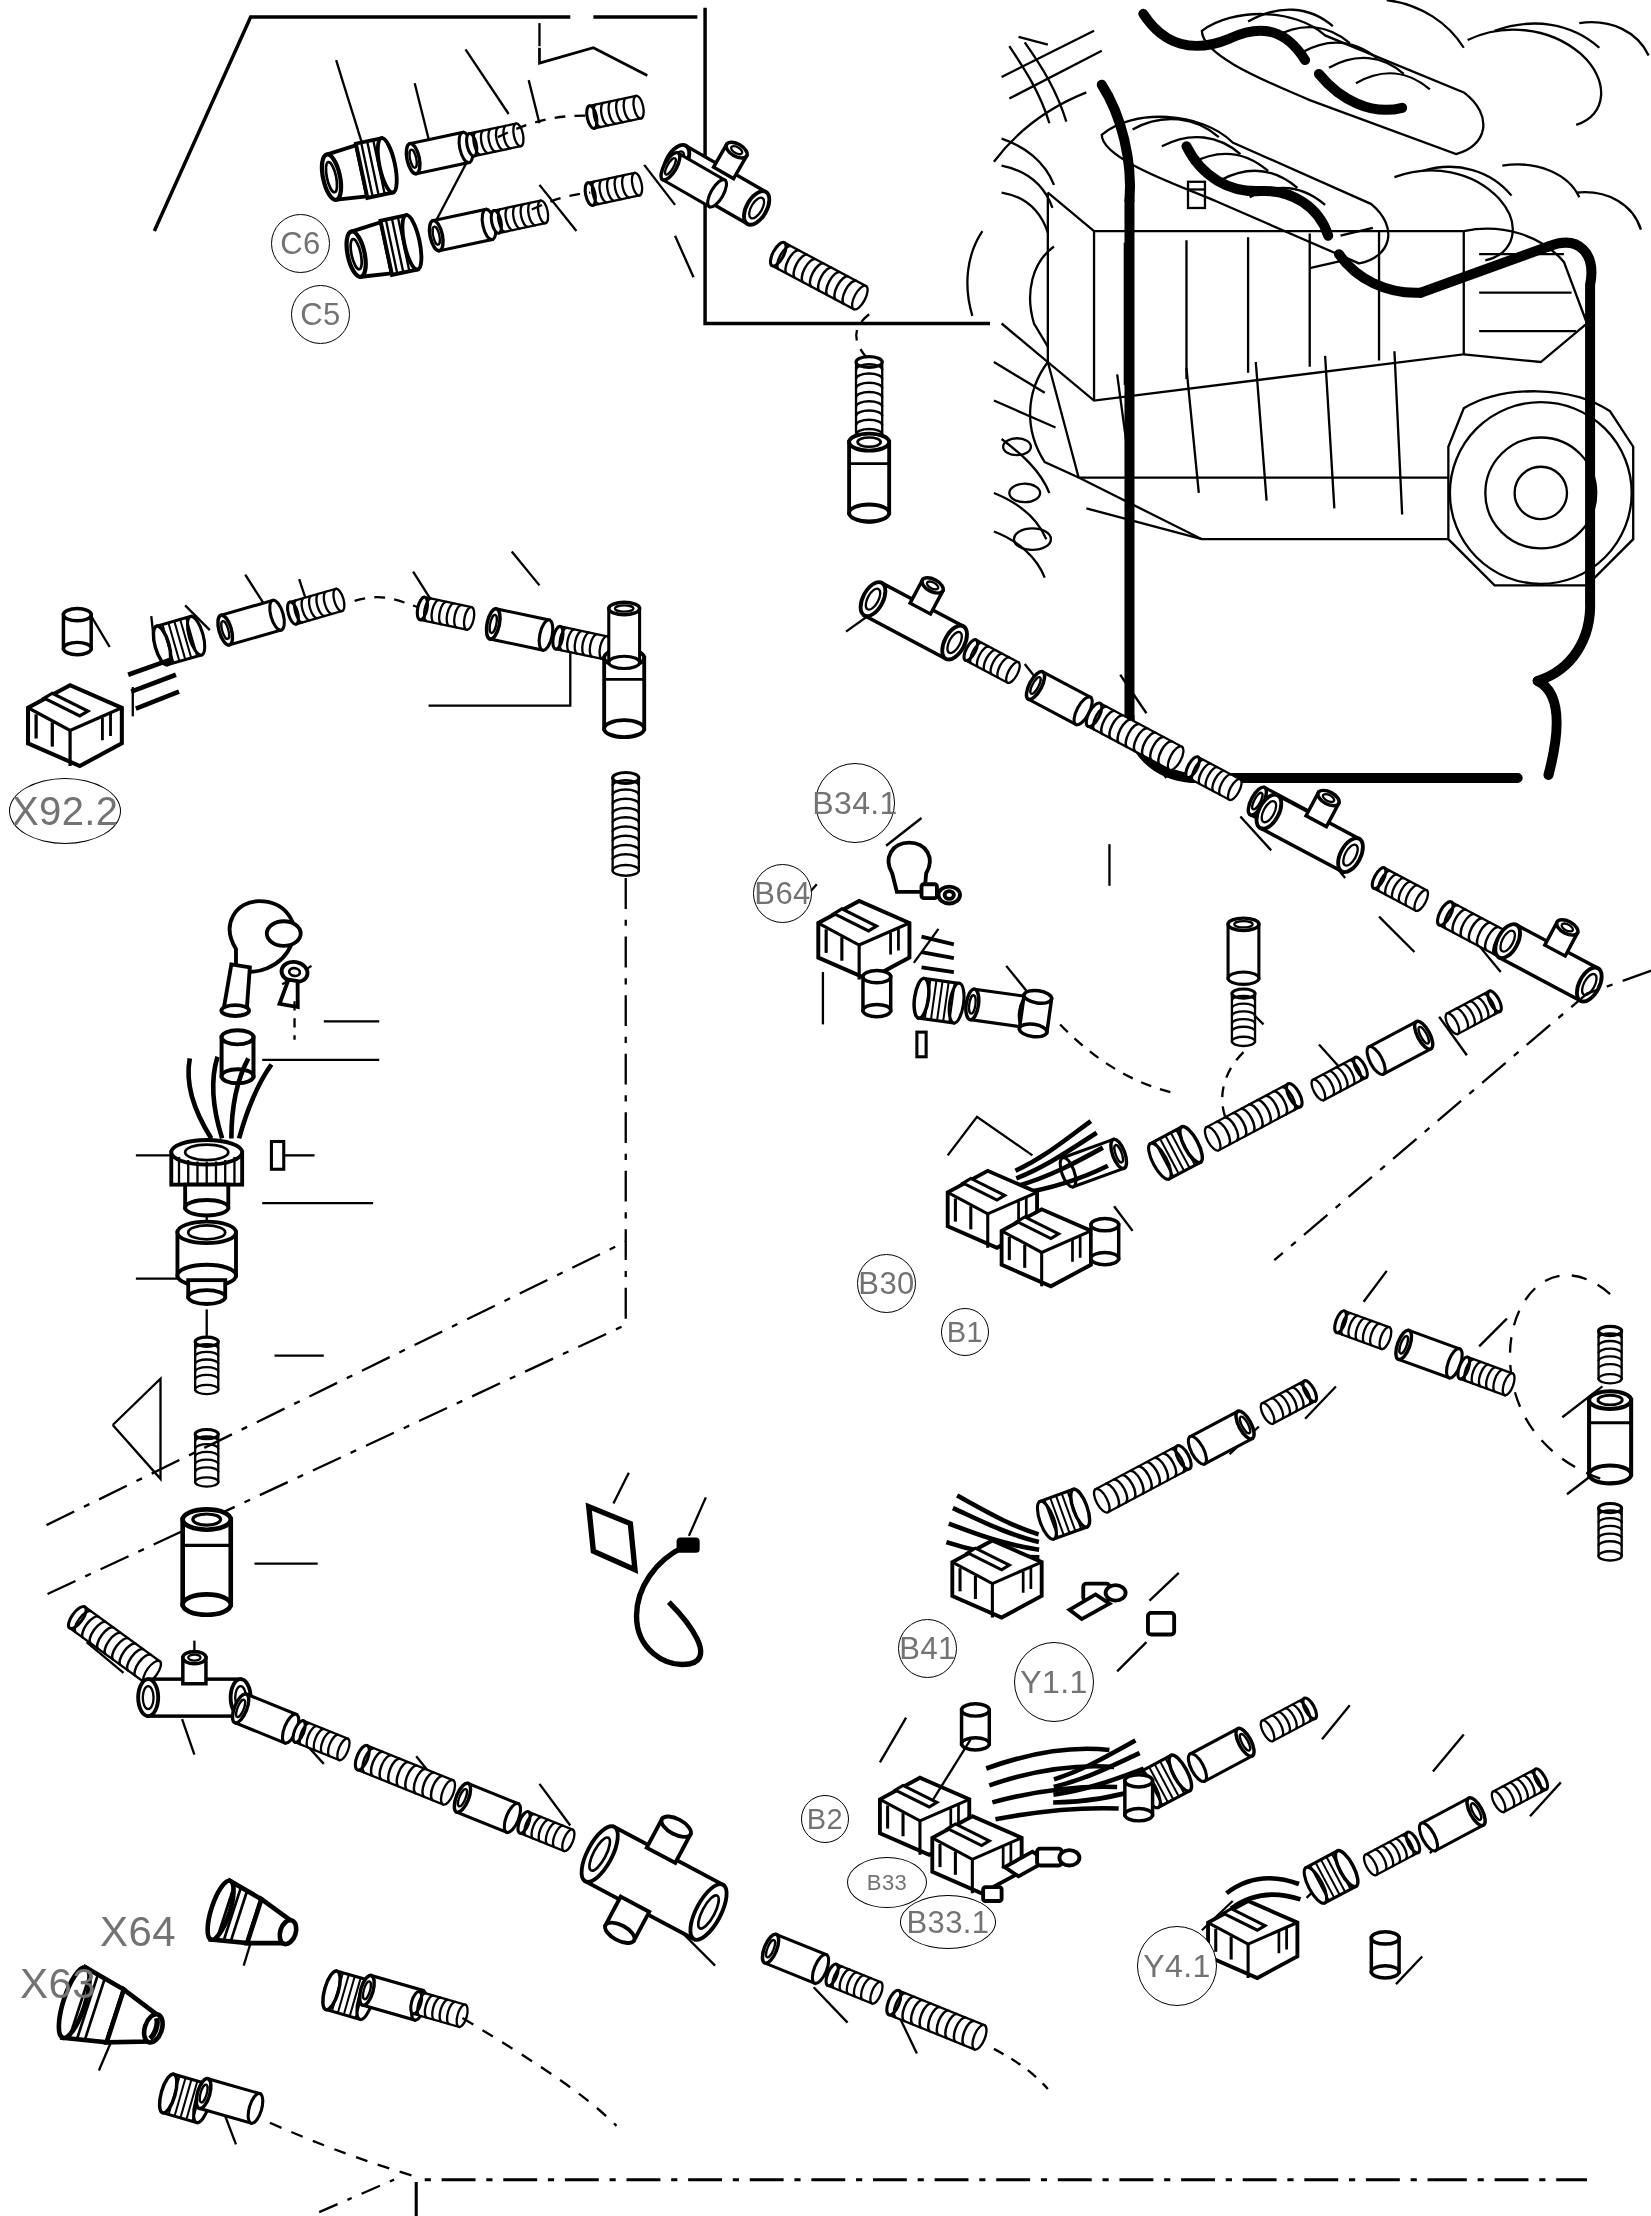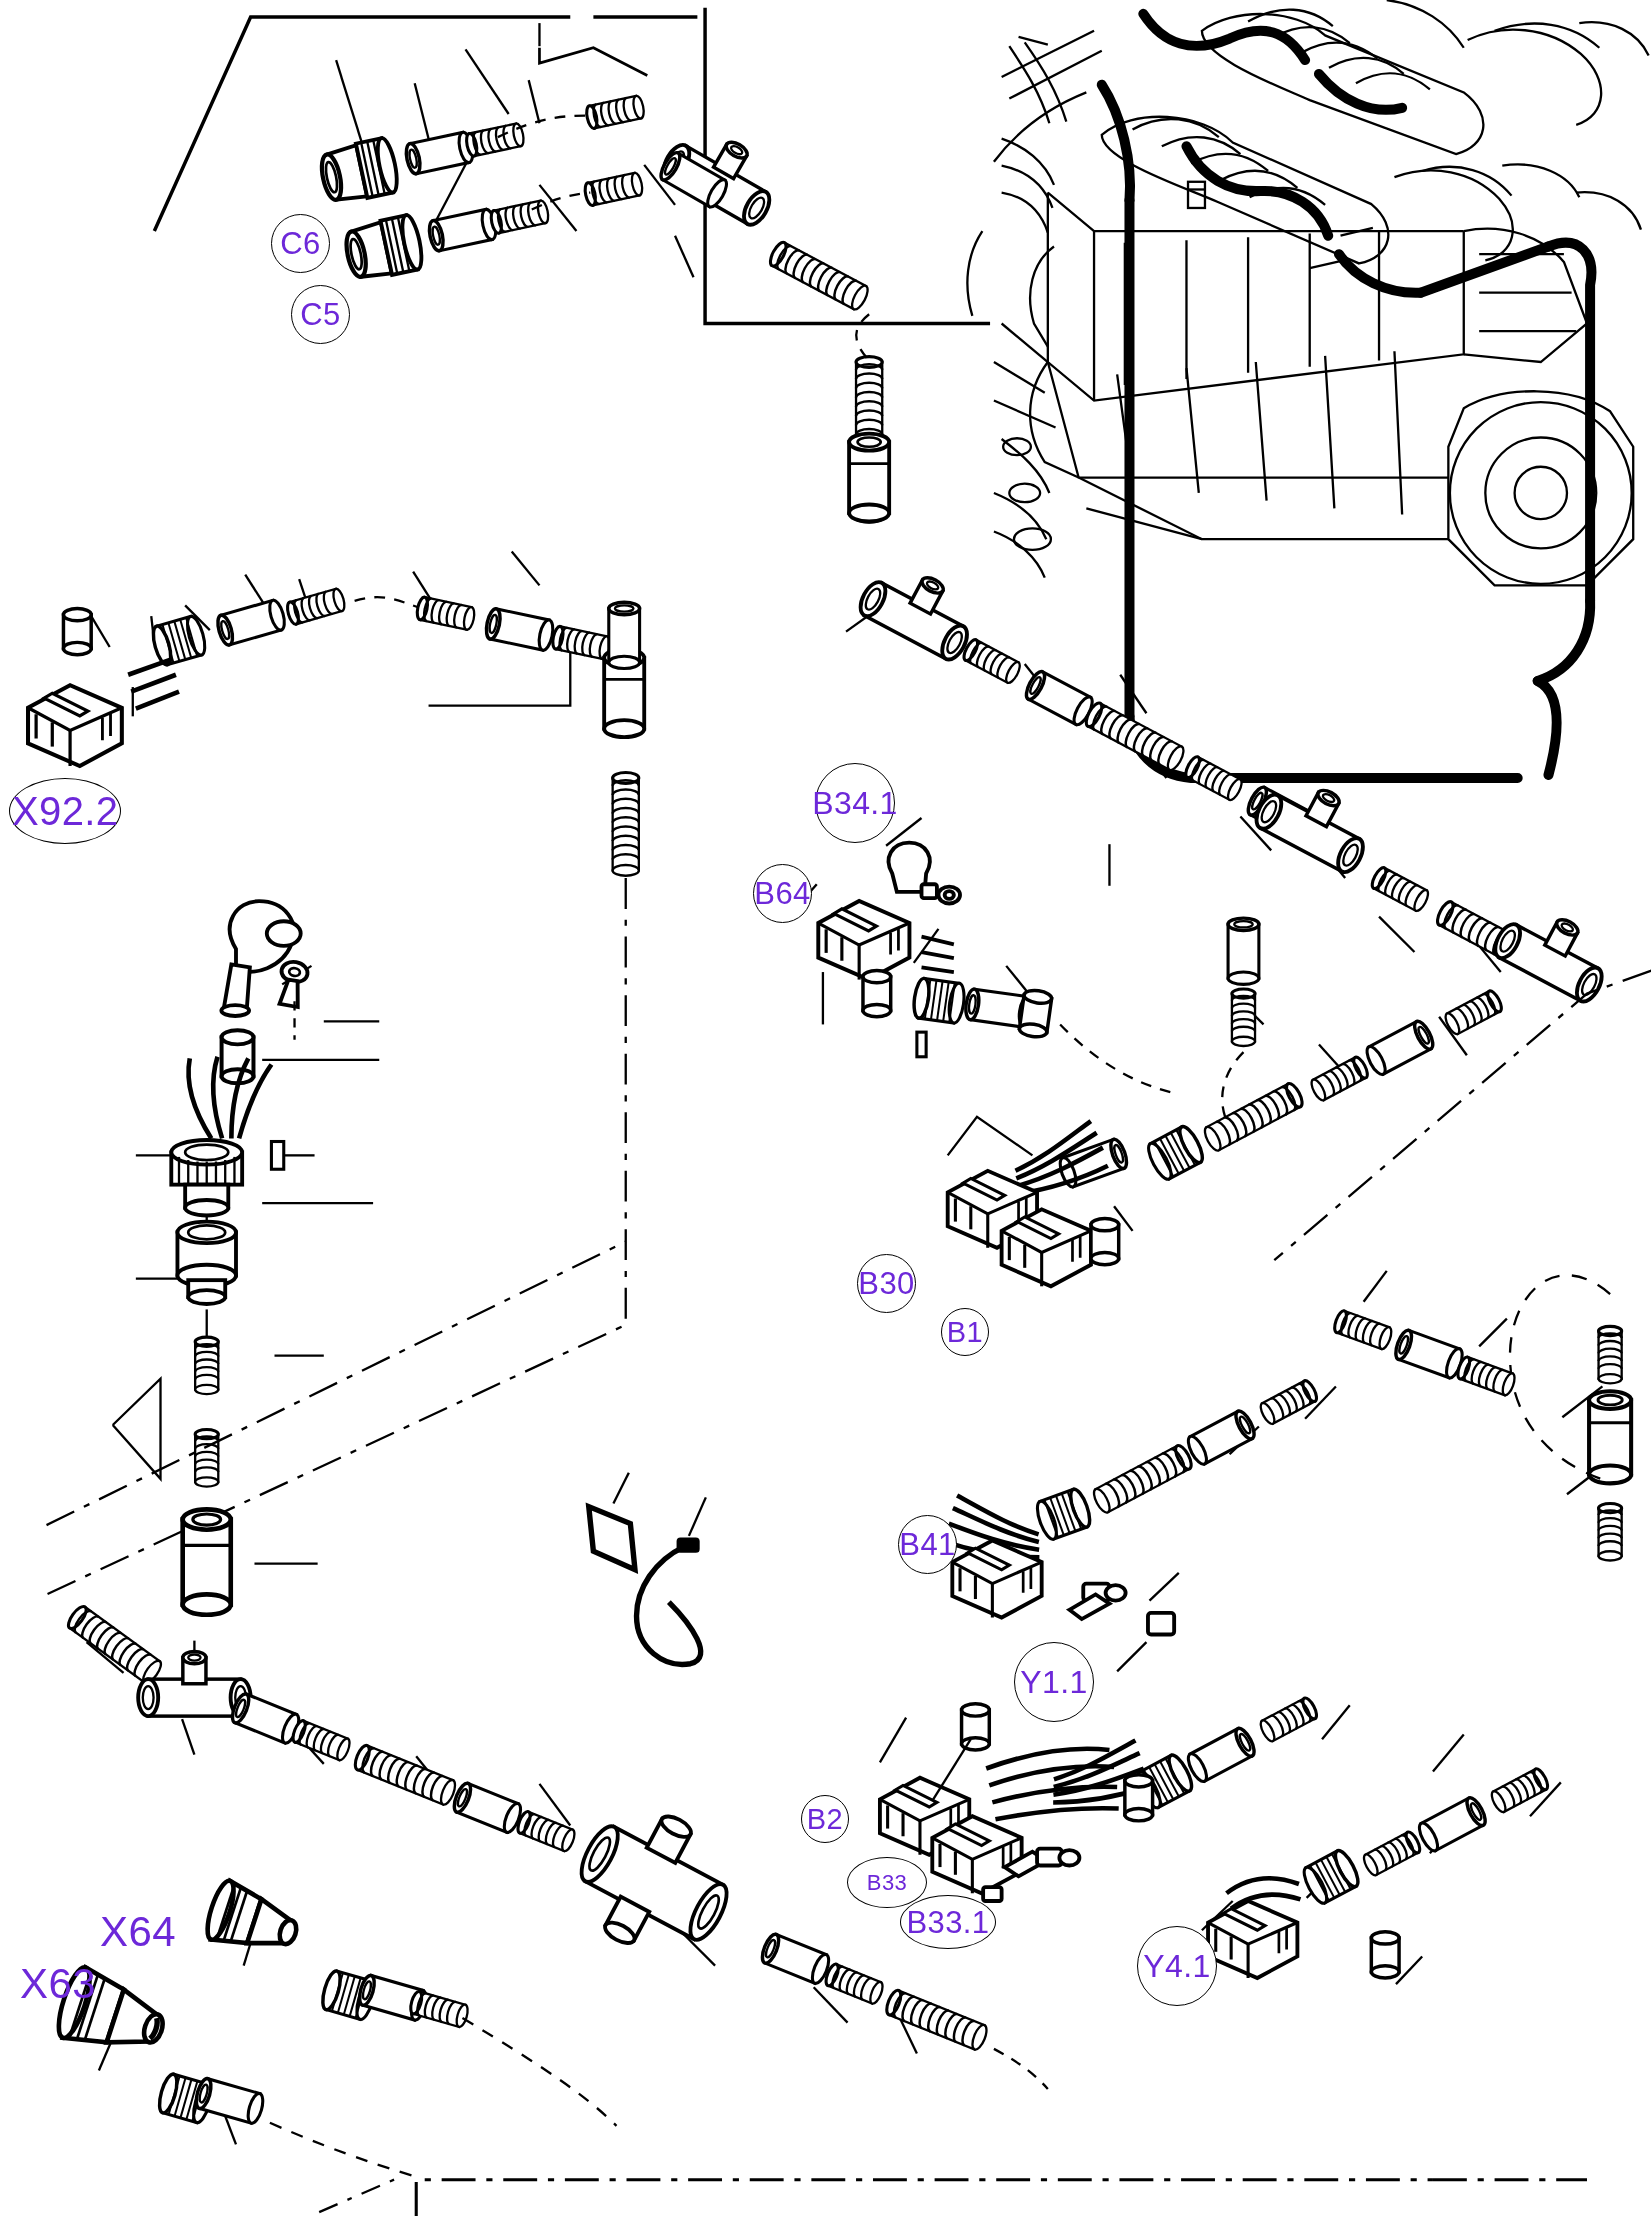--- a/index.html
+++ b/index.html
@@ -16,21 +16,21 @@
     overflow: hidden;
   }
   #canvas { position: absolute; left: 0; top: 0; width: 1652px; height: 2216px; }
 
   
   .callout {
     position: absolute;
     display: flex;
     align-items: center;
     justify-content: center;
-    color: #6d28d9;
+    color: #737373;
     background: #fff;
     font-family: "Liberation Sans", sans-serif;
     line-height: 1;
     white-space: nowrap;
     letter-spacing: 0.4px;
   }
   .callout.circle {
     border: 1.9px solid #000;
     border-radius: 50%;
   }
@@ -937,21 +937,21 @@
   </div>
 
   <div class="callout circle c-md" style="left:857px; top:1254px;">
     <span>B30</span>
   </div>
 
   <div class="callout circle c-sm" style="left:941px; top:1308px;">
     <span>B1</span>
   </div>
 
-  <div class="callout circle c-md" style="left:898px; top:1515px;">
+  <div class="callout circle c-md" style="left:898px; top:1619px;">
     <span>B41</span>
   </div>
 
   <div class="callout circle c-lg" style="left:1014px; top:1642px;">
     <span>Y1.1</span>
   </div>
 
   <div class="callout circle c-sm" style="left:801px; top:1795px;">
     <span>B2</span>
   </div>

